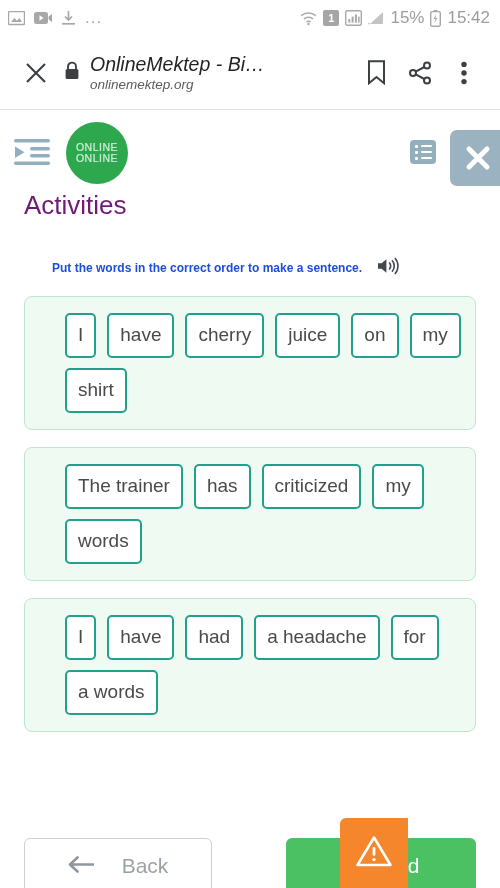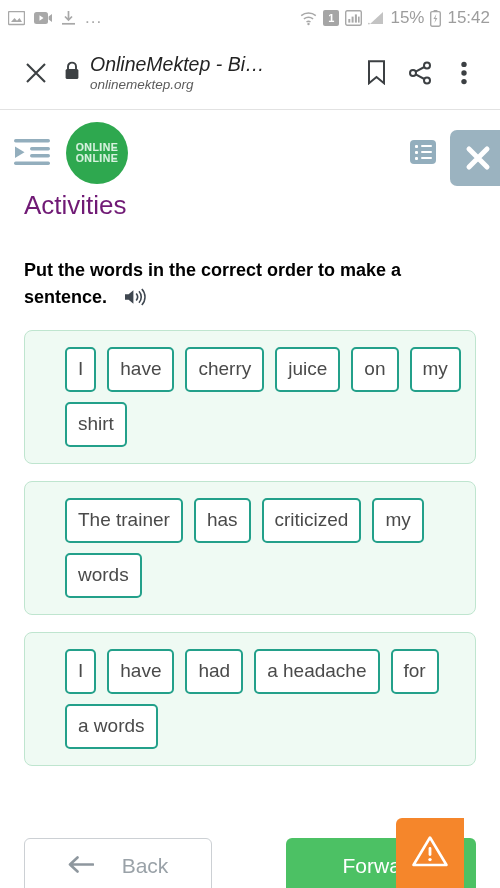--- a/index.html
+++ b/index.html
@@ -63,21 +63,21 @@
     height: 66px; position: relative;
   }
   .indent-icon { width: 36px; height: 30px; margin-right: 16px; }
   .logo {
     width: 62px; height: 62px; border-radius: 50%;
     background: #2EA84F; display: flex; flex-direction: column;
     align-items: center; justify-content: center; line-height: 1.02;
     margin-top: 2px;
   }
   .logo span {
-    font-size: 10.5px; color: #d8f2df; letter-spacing: .5px; font-weight: bold;
+    font-size: 10.5px; color: #d8f2df; letter-spacing: .5px; font-weight: normal;
     -webkit-text-stroke: 0.2px #bfe8cc;
   }
   .head-right {
     position: absolute; right: 0; top: 20px;
     display: flex; align-items: flex-start; gap: 14px;
   }
   .list-icon-btn {
     width: 26px; height: 24px; border-radius: 4px; background: #93aebd;
     display: flex; flex-direction: column; justify-content: center;
     align-items: center; gap: 3px; margin-top: 10px;
@@ -90,42 +90,43 @@
     display: flex; align-items: center; justify-content: center;
     margin-right: -6px;
   }
 
   .page-title {
     font-size: 26px; color: #701a75; padding: 14px 0 0 24px; font-weight: normal;
   }
 
   .prompt {
     padding: 36px 24px 0 24px;
-    font-size: 18px; line-height: 1.5; font-weight: bold; color: #000000;
+    font-size: 12px; line-height: 1.5; font-weight: bold; color: #1d4ed8;
     display: block;
+    margin-left: 28px;
   }
   .prompt .speaker { display: inline-block; vertical-align: -3px; margin-left: 12px; }
 
   
   .cards { padding: 16px 24px 0 24px; display: flex; flex-direction: column; gap: 17px; }
   .card {
     background: #effaf3; border: 1px solid #bfe5cf; border-radius: 8px;
     padding: 16px 14px 16px 40px;
     display: flex; flex-wrap: wrap; gap: 10px 11px;
     align-content: flex-start;
   }
   .chip {
     background: #ffffff; border: 2px solid #23a08a; border-radius: 5px;
     color: #4a4a4a; font-size: 19px; line-height: 1;
     padding: 10px 11px 12px 11px; white-space: nowrap;
   }
 
   
   .bottom {
-    position: absolute; left: 0; bottom: 0; width: 464px; height: 70px;
+    position: absolute; left: 0; bottom: 0; width: 408px; height: 70px;
   }
   .btn-back {
     position: absolute; left: 24px; top: 20px;
     width: 188px; height: 56px;
     border: 1px solid #ccd0d4; border-radius: 6px; background: #fff;
     display: flex; align-items: center; justify-content: center; gap: 28px;
     color: #9aa2a8; font-size: 21px;
   }
   .btn-forward {
     position: absolute; left: 286px; top: 20px;

